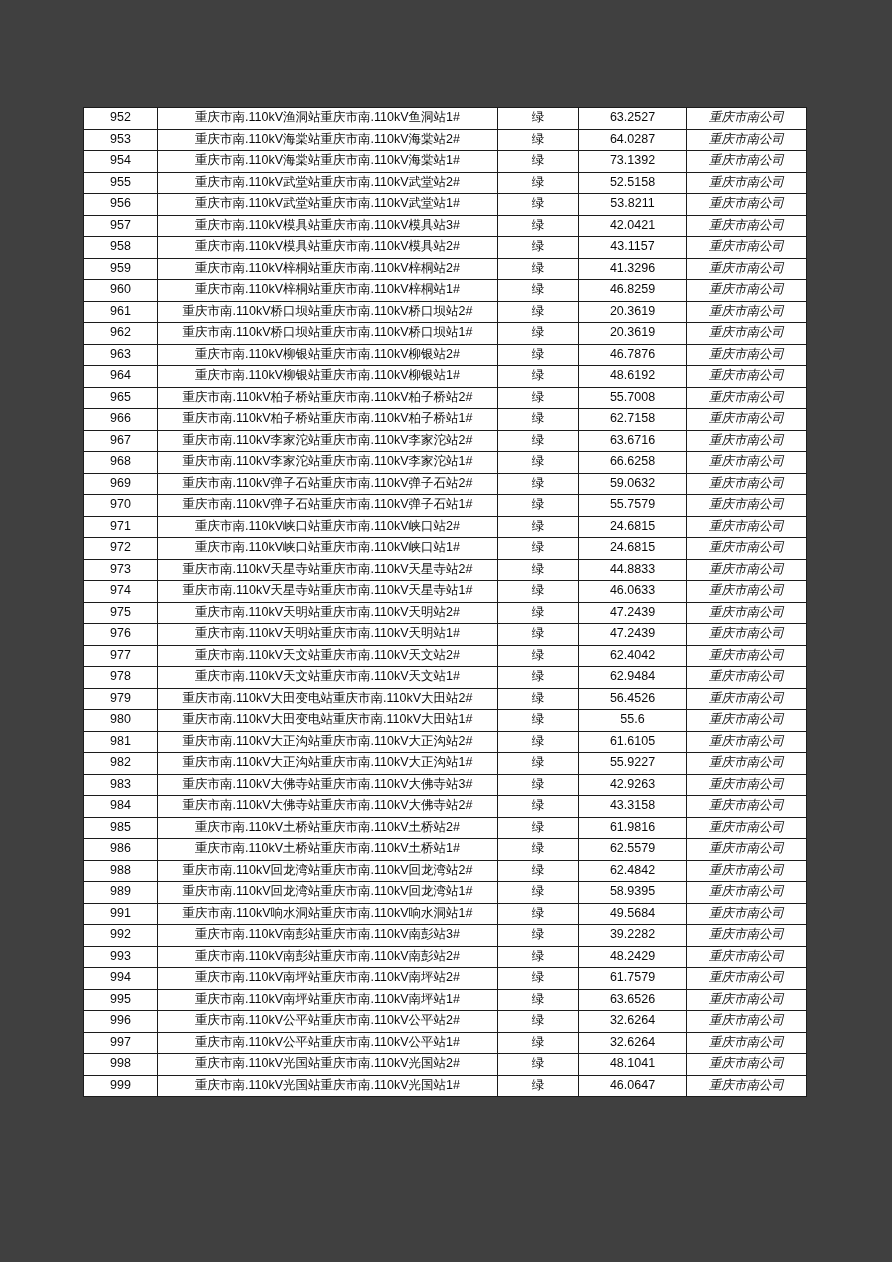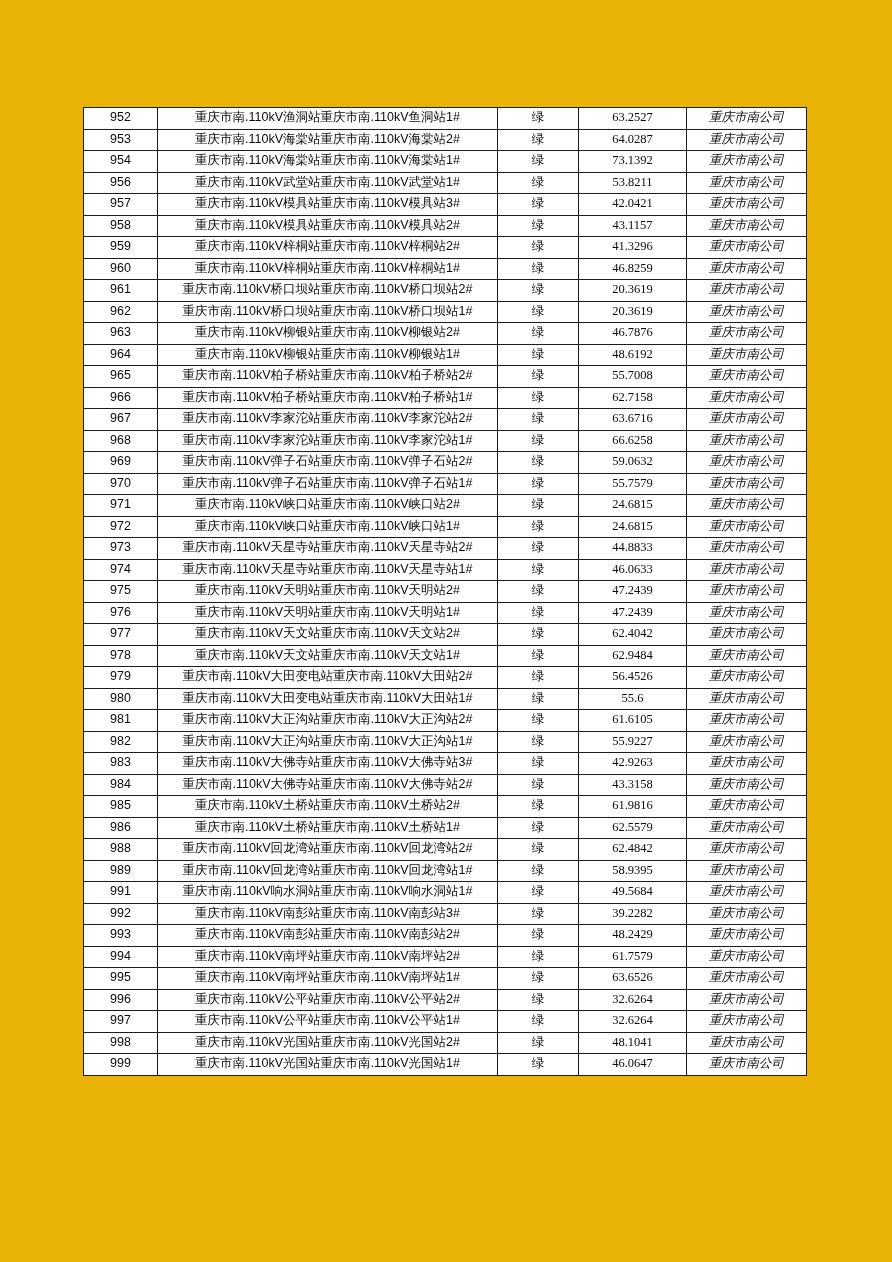--- a/index.html
+++ b/index.html
@@ -8,21 +8,21 @@
     padding: 0;
     background: #ffffff;
     width: 892px;
     height: 1262px;
     font-family: "Liberation Sans", "DejaVu Sans", sans-serif;
   }
   .page {
     position: relative;
     width: 892px;
     height: 1262px;
-    background: #eab308;
+    background: #404040;
     overflow: hidden;
   }
   .table-wrap {
     position: absolute;
     left: 83px;
     top: 107px;
     width: 723px;
   }
   table.data-table {
     border-collapse: collapse;
@@ -38,21 +38,21 @@
     line-height: 1.1;
     color: #0a0a0a;
     text-align: center;
     vertical-align: middle;
     white-space: nowrap;
     overflow: hidden;
   }
   td.col-index   { width: 74px;  }
   td.col-name    { width: 340px; }
   td.col-status  { width: 81px;  }
-  td.col-value   { width: 108px; font-family: Liberation Serif, serif; }
+  td.col-value   { width: 108px; }
   td.col-company { width: 120px; font-style: italic; }
 </style>
 </head>
 <body>
 
 <div class="page">
   <div class="table-wrap">
     <table class="data-table">
       <tbody id="table-body">
           <tr>
@@ -70,20 +70,27 @@
             <td class="col-company">重庆市南公司</td>
           </tr>
           <tr>
             <td class="col-index">954</td>
             <td class="col-name">重庆市南.110kV海棠站重庆市南.110kV海棠站1#</td>
             <td class="col-status">绿</td>
             <td class="col-value">73.1392</td>
             <td class="col-company">重庆市南公司</td>
           </tr>
           <tr>
+            <td class="col-index">955</td>
+            <td class="col-name">重庆市南.110kV武堂站重庆市南.110kV武堂站2#</td>
+            <td class="col-status">绿</td>
+            <td class="col-value">52.5158</td>
+            <td class="col-company">重庆市南公司</td>
+          </tr>
+          <tr>
             <td class="col-index">956</td>
             <td class="col-name">重庆市南.110kV武堂站重庆市南.110kV武堂站1#</td>
             <td class="col-status">绿</td>
             <td class="col-value">53.8211</td>
             <td class="col-company">重庆市南公司</td>
           </tr>
           <tr>
             <td class="col-index">957</td>
             <td class="col-name">重庆市南.110kV模具站重庆市南.110kV模具站3#</td>
             <td class="col-status">绿</td>

